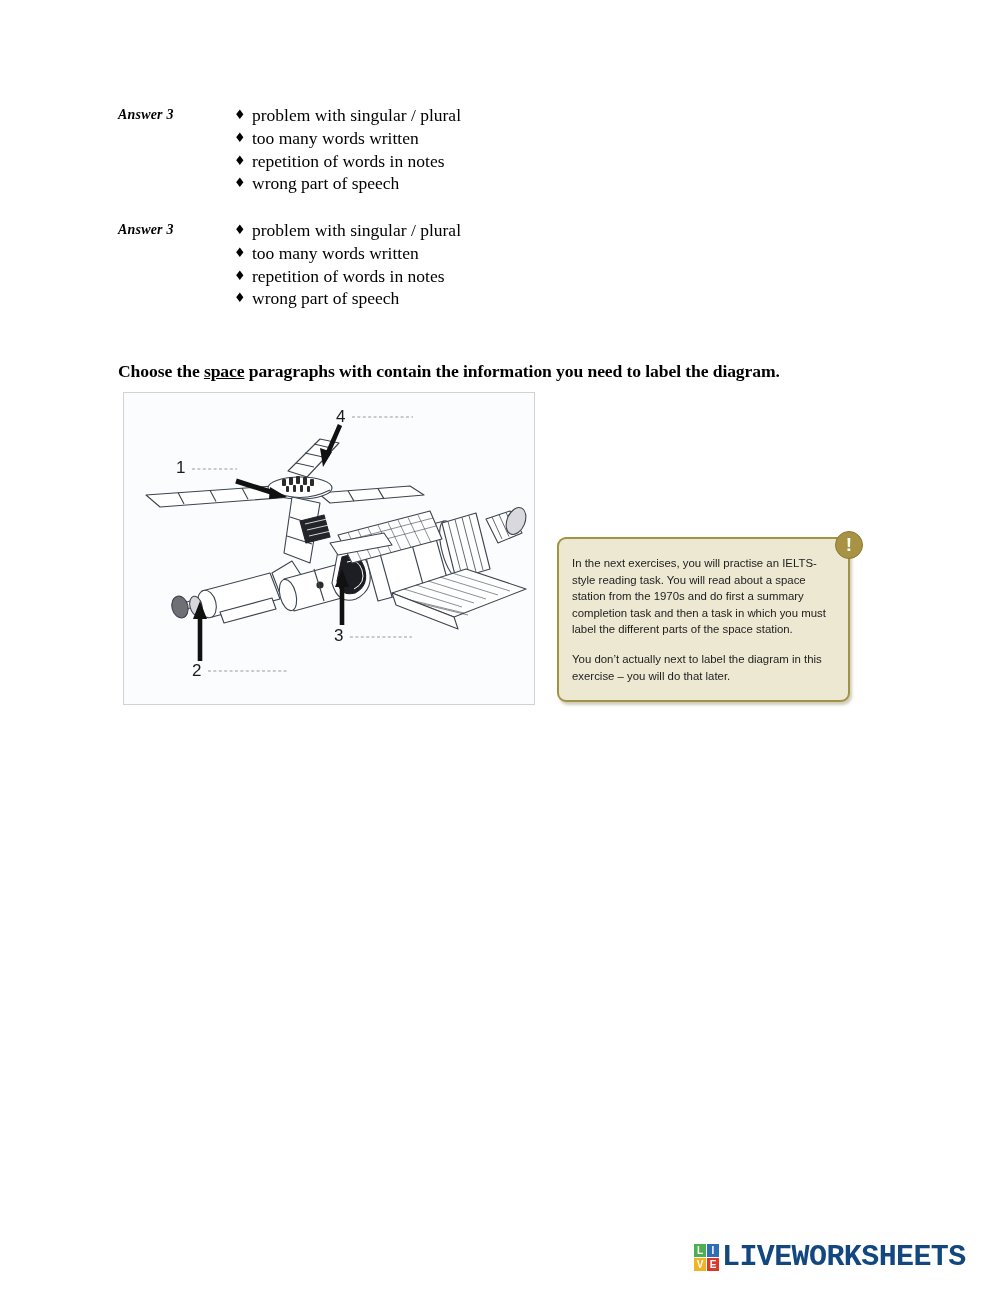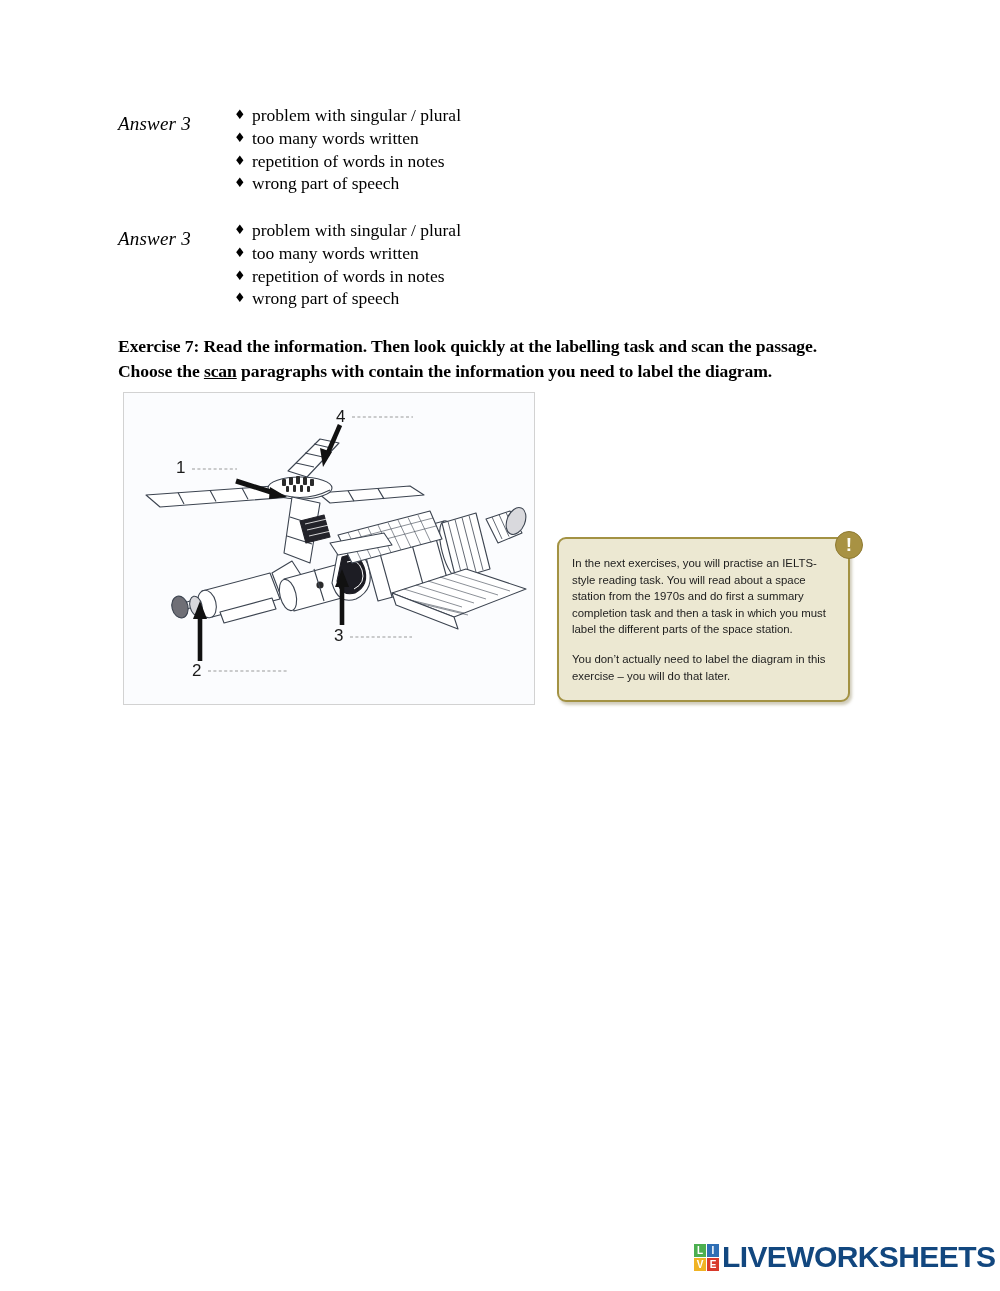--- a/index.html
+++ b/index.html
@@ -21,25 +21,26 @@
     position: absolute;
     left: 118px;
     width: 700px;
   }
   #answer-block-3 { top: 104px; }
   #answer-block-4 { top: 219px; }
 
   .answer-label {
     position: absolute;
     left: 0;
-    top: 9px;
+    top: 3px;
     font-style: italic;
-    font-size: 19px;
+    font-size: 14px;
     letter-spacing: .2px;
     white-space: nowrap;
+    font-weight: bold;
   }
   .answer-list {
     margin: 0;
     padding: 0;
     list-style: none;
     position: absolute;
     left: 116px;
     top: 0;
   }
   .answer-list li {
@@ -146,21 +147,21 @@
     font-weight: bold;
     font-size: 10px;
     line-height: 13px;
     text-align: center;
   }
   .lt-l { background: #4caf50; }
   .lt-i { background: #2f6fb5; }
   .lt-v { background: #f0b323; }
   .lt-e { background: #d8392b; }
   #logo-text {
-    font-family: Liberation Sans, sans-serif;
+    font-family: Liberation Mono, monospace;
     font-weight: bold;
     font-size: 30px;
     letter-spacing: -0.6px;
     color: #12477f;
     line-height: 30px;
   }
 </style>
 </head>
 <body>
 
@@ -178,23 +179,22 @@
   <div class="answer-label">Answer 3</div>
   <ul class="answer-list">
     <li><span class="blt">♦</span><span>problem with singular / plural</span></li>
     <li><span class="blt">♦</span><span>too many words written</span></li>
     <li><span class="blt">♦</span><span>repetition of words in notes</span></li>
     <li><span class="blt">♦</span><span>wrong part of speech</span></li>
   </ul>
 </div>
 
 <div id="exercise-heading">
-  <span>Exercise 7: Read the information. Then look quickly at the labelling task and scan the passage.</span>
   <br>
-  <span>Choose the </span><span class="u">scan</span><span> paragraphs with contain the information you need to label the diagram.</span>
+  <span>Choose the </span><span class="u">space</span><span> paragraphs with contain the information you need to label the diagram.</span>
 </div>
 
 <div id="diagram-panel">
   <svg width="410" height="311" viewBox="0 0 410 311">
     <g fill="none" stroke="#3c4450" stroke-width="1.1" stroke-linejoin="round">
 
       <path d="M22 102 L150 93 L168 104 L36 114 Z" fill="#ffffff"></path>
       <path d="M54 99.6 L60 110.9 M86 97.3 L92 108.6 M118 95.1 L124 106.3"></path>
 
       <path d="M194 100 L286 93 L300 102 L206 110 Z" fill="#ffffff"></path>
@@ -309,21 +309,21 @@
       <g>
         <path d="M218 232 L218 190" stroke="#111111" stroke-width="4.6"></path>
         <path d="M218 176 L211 194 L225 194 Z" fill="#111111"></path>
       </g>
     </g>
   </svg>
 </div>
 
 <div id="callout">
   <p>In the next exercises, you will practise an IELTS-style reading task. You will read about a space station from the 1970s and do first a summary completion task and then a task in which you must label the different parts of the space station.</p>
-  <p>You don’t actually need to label the diagram in this exercise – you will do that later.</p>
+  <p>You don’t actually next to label the diagram in this exercise – you will do that later.</p>
 </div>
 <div id="callout-badge">!</div>
 
 <div id="footer-logo">
   <div id="logo-mark">
     <span class="lt-l">L</span>
     <span class="lt-i">I</span>
     <span class="lt-v">V</span>
     <span class="lt-e">E</span>
   </div>

